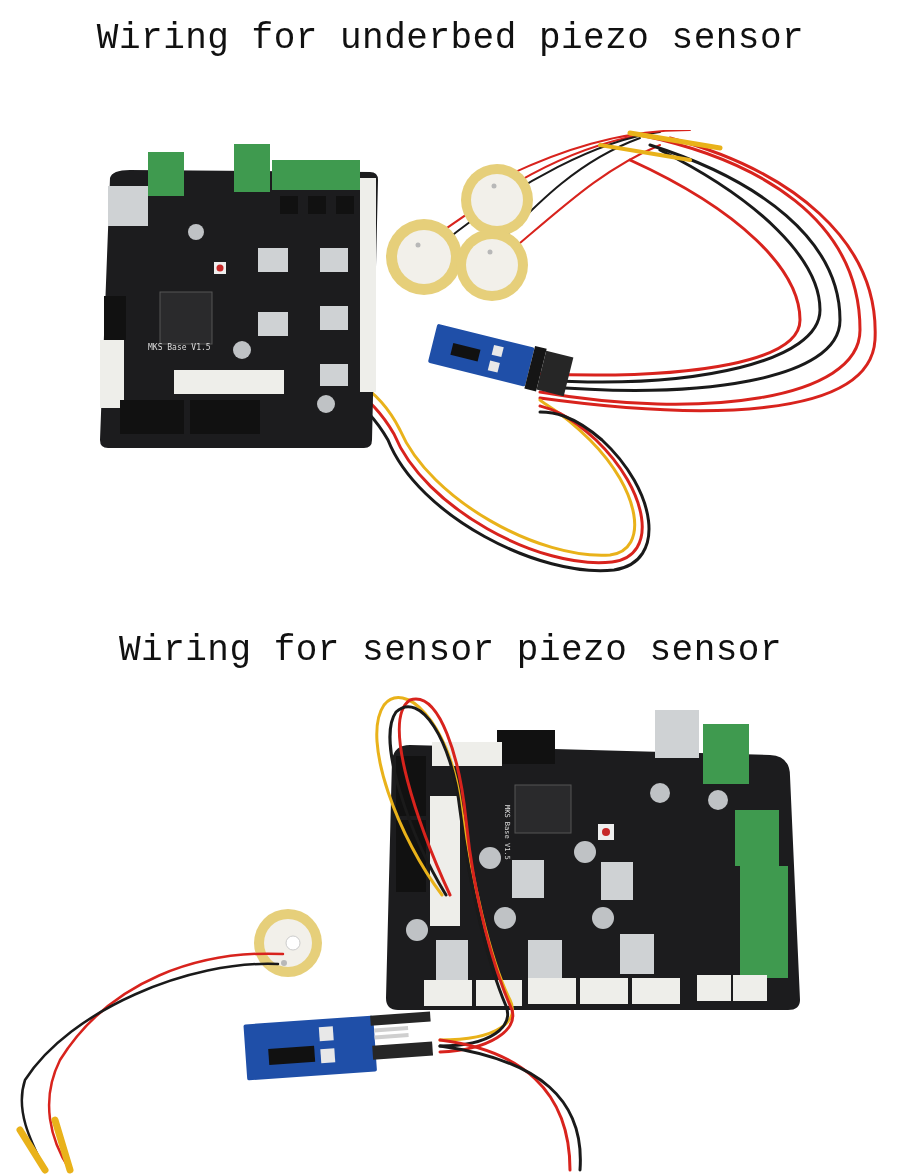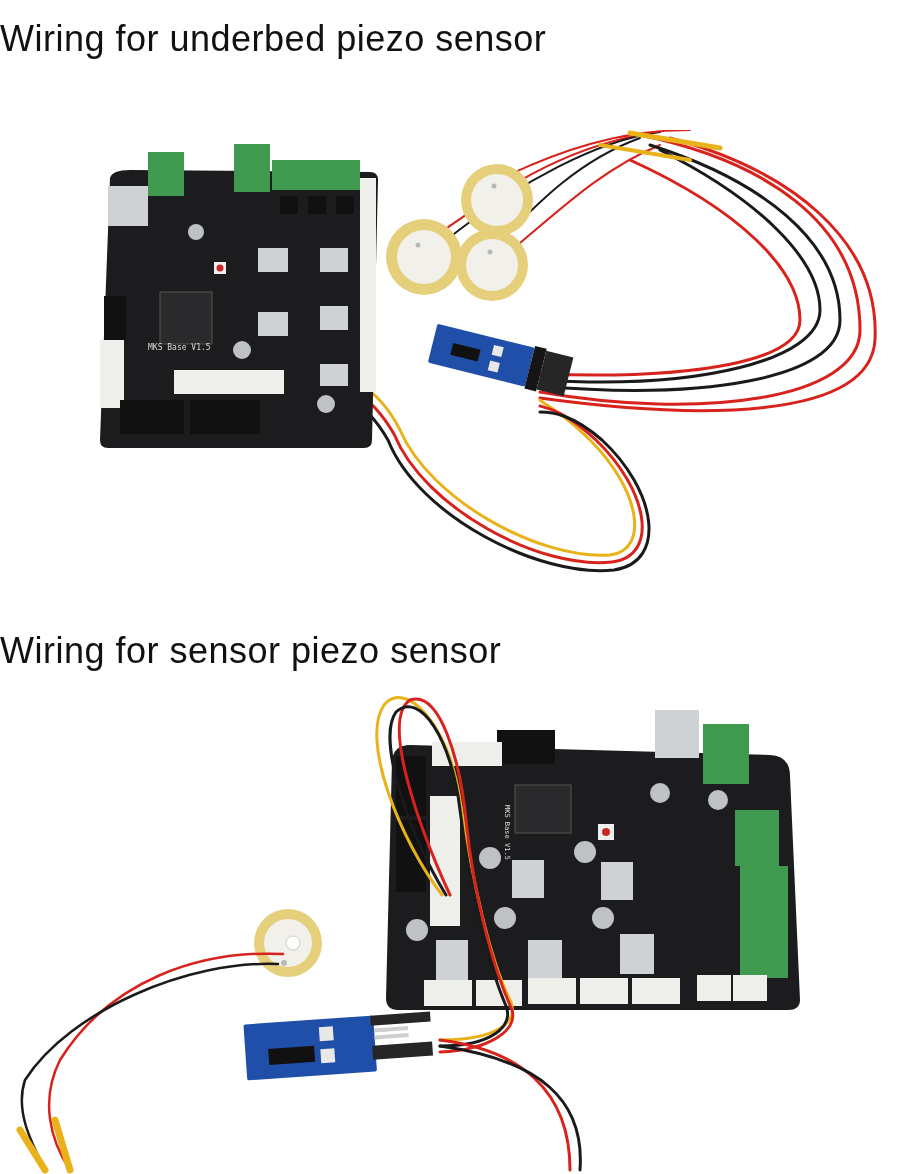--- a/index.html
+++ b/index.html
@@ -1,19 +1,19 @@
 <!DOCTYPE html>
 <html><head>
 <meta charset="utf-8">
 <style>
   html, body { margin:0; padding:0; background:#ffffff; }
   body { width:901px; height:1174px; position:relative; overflow:hidden;
          font-family:"DejaVu Sans", sans-serif; }
-  .caption { position:absolute; left:0; width:901px; text-align:left;
-             font-family:Liberation Sans, sans-serif; color:#111; font-size:36px;
+  .caption { position:absolute; left:0; width:901px; text-align:center;
+             font-family:Liberation Mono, monospace; color:#111; font-size:36px;
              letter-spacing:0.5px; }
   .scene { position:absolute; left:0; width:901px;text-align:center; }
   svg { display:block; }
 </style>
 </head>
 <body>
 
 <div class="caption" style="top:18px;">Wiring for underbed piezo sensor</div>
 
 <div class="scene" style="top:130px; height:460px;">

